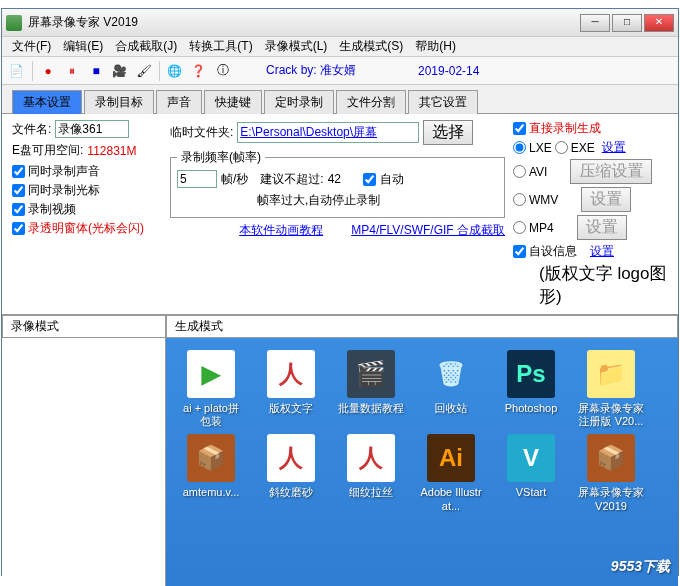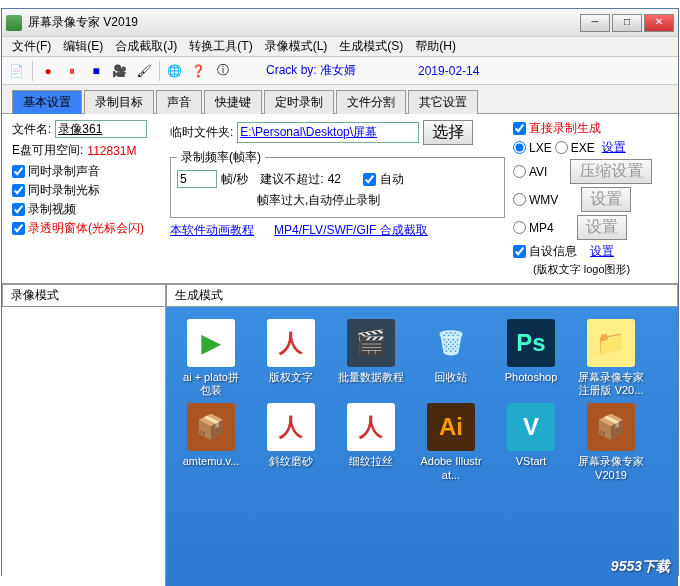--- a/index.html
+++ b/index.html
@@ -100,21 +100,21 @@
     <div class="tab">快捷键</div>
     <div class="tab">定时录制</div>
     <div class="tab">文件分割</div>
     <div class="tab">其它设置</div>
   </div>
 
   <div class="settings-area">
     <div class="col1">
       <div class="row">
         <span>文件名:</span>
-        <input type="text" style="width: 92px; text-decoration: underline;" value="录像361">
+        <input type="text" style="width: 74px;" value="录像361">
       </div>
       <div class="row" style="margin-top:0">
         <span>E盘可用空间:</span>
           <span class="red">112831M</span>
       </div>
       <div class="cb-row">
           <input type="checkbox" checked="" style="">
           <span>同时录制声音</span>
         </div>
       <div class="cb-row">
@@ -144,21 +144,21 @@
           <span>帧/秒</span>
           <span style="margin-left:8px">建议不超过:</span>
           <span>42</span>
           <input type="checkbox" checked="" style="margin-left: 18px;">
           <span>自动</span>
         </div>
         <div class="row">
             <span style="margin-left:80px">帧率过大,自动停止录制</span>
           </div>
       </fieldset>
-      <div class="row" style="justify-content:flex-start;gap:20px">
+      <div class="row" style="justify-content:flex-end;gap:28px">
         <span class="linklike">本软件动画教程</span>
         <span class="linklike">MP4/FLV/SWF/GIF 合成截取</span>
       </div>
     </div>
 
     <div class="col3">
       <div class="cb-row">
           <input type="checkbox" checked="" style="">
           <span class="red">直接录制生成</span>
         </div>
@@ -182,21 +182,21 @@
       <div class="radio-row">
           <input type="radio" name="fmt" style="">
           <span>MP4</span>
           <button class="btn" style="margin-left:20px;color:#999" disabled="">设置</button>
         </div>
       <div class="cb-row">
           <input type="checkbox" checked="" style="">
           <span>自设信息</span>
           <span class="linklike" style="margin-left:10px">设置</span>
         </div>
-      <div style="font-size:11px;margin-left:20px">(版权文字 logo图形)</div>
+      <div style="font-size:17px;margin-left:26px">(版权文字 logo图形)</div>
     </div>
   </div>
 
   <div class="mode-tabs">
     <div class="mode-tab" style="width:164px">录像模式</div>
     <div class="mode-tab" style="flex:1">生成模式</div>
   </div>
 
   <div class="lower">
     <div class="side-panel"></div>

